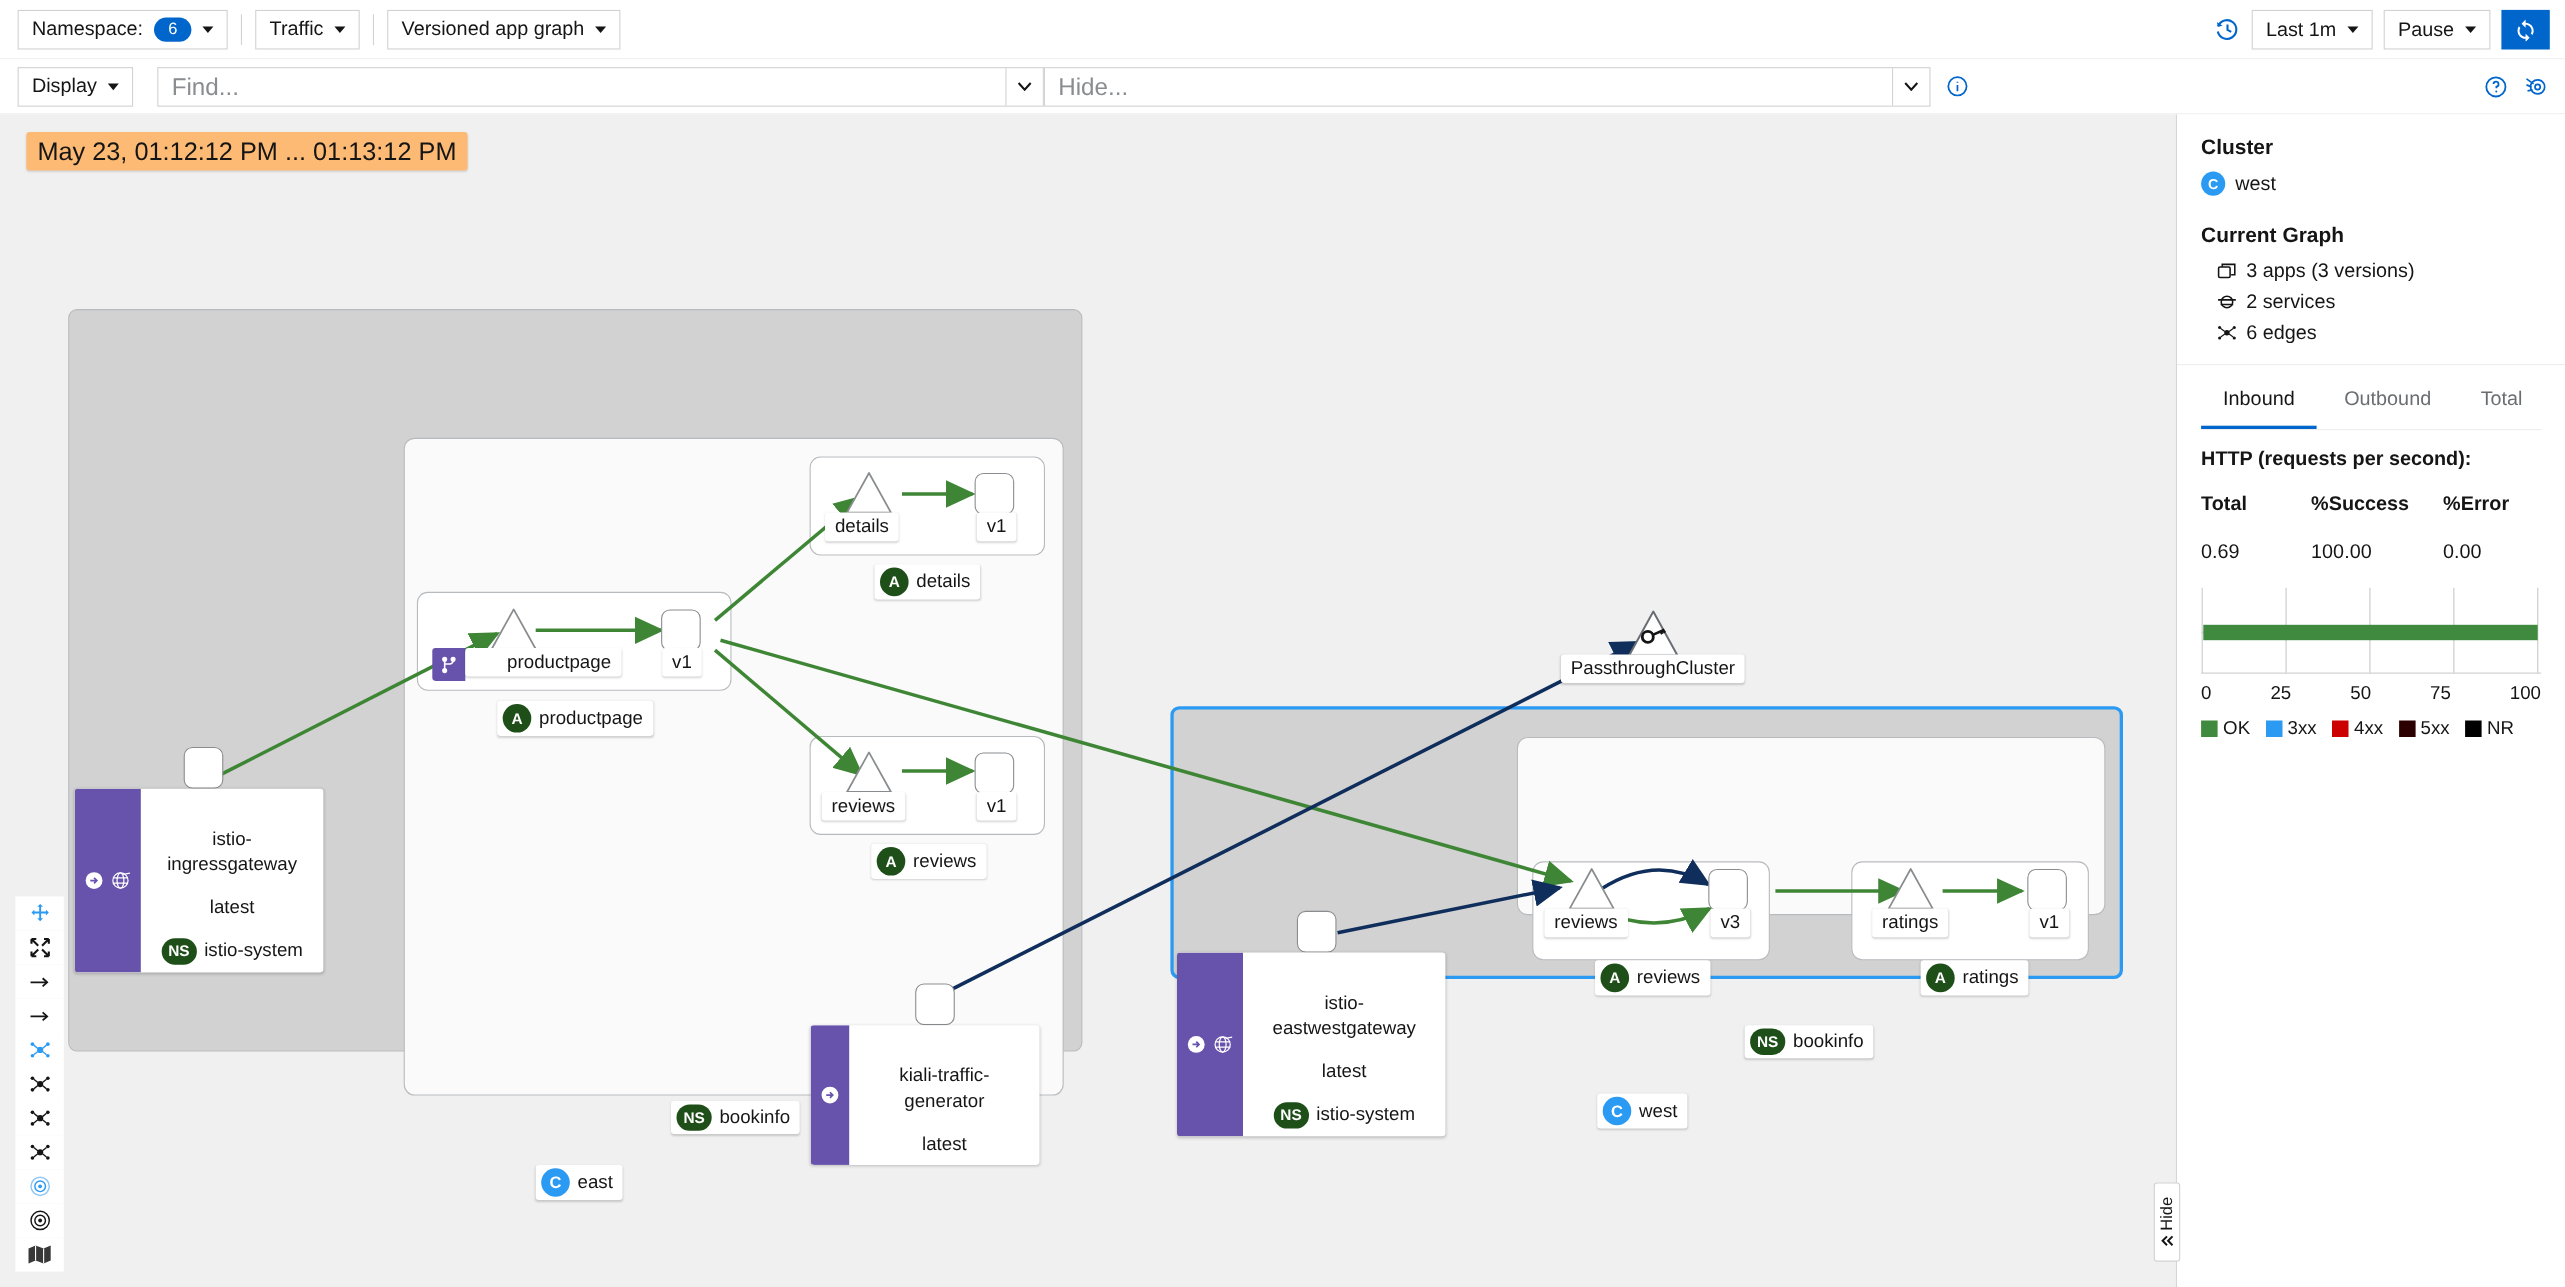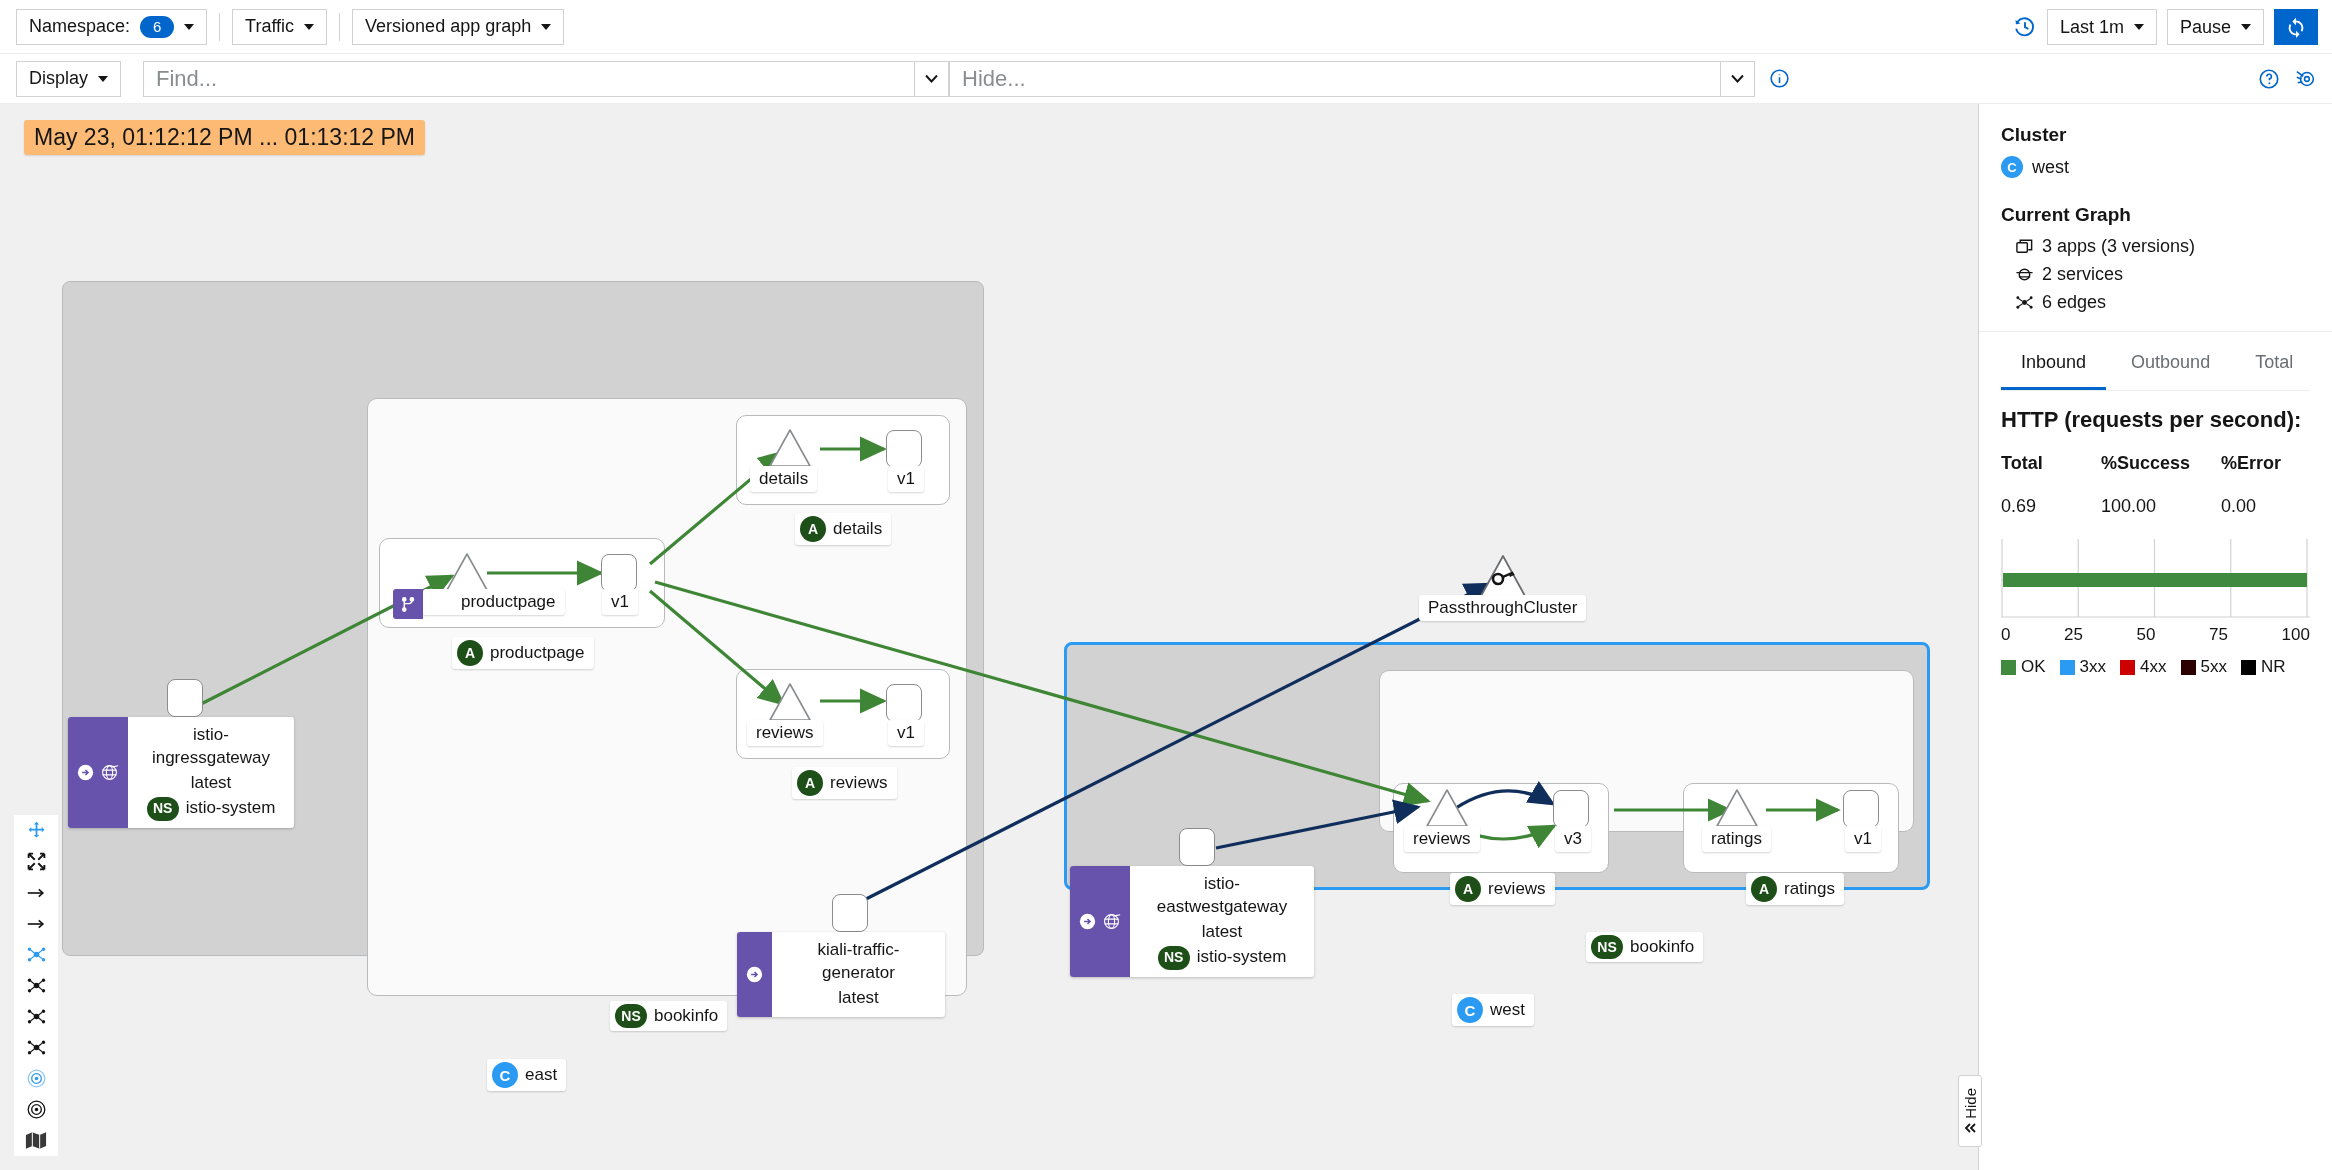--- a/index.html
+++ b/index.html
@@ -139,22 +139,23 @@
     position: absolute; background: #fff; border-radius: 3px;
     box-shadow: 0 1px 3px rgba(0,0,0,.22);
     display: flex; align-items: stretch; overflow: hidden;
   }
   .gw-icons {
     background: #6753ac; display: flex; align-items: center;
     justify-content: center; gap: 6px; padding: 0 9px; color: #fff;
   }
   .gw-text {
     padding: 7px 14px; font-size: 17px; color: #151515; text-align: center;
-    display: flex; flex-direction: column; align-items: center; gap: 2px;
+    display: flex; flex-direction: column; align-items: center; gap: 16px;
     line-height: 1.35;
+    margin-top: 28px;
   }
   .gw-ns { display: inline-flex; align-items: center; gap: 7px; }
 
   .vs-badge {
     position: absolute; width: 30px; height: 30px; background: #6753ac;
     border-radius: 3px 0 0 3px; display: flex; align-items: center;
     justify-content: center; color: #fff;
   }
 
   
@@ -167,21 +168,21 @@
             color: #151515; margin-bottom: 7px; }
   .sp-row.indent { padding-left: 14px; color: #151515; gap: 8px; text-align: center; }
   .sp-divider { height: 1px; background: #ededed; margin: 18px -22px 0 -22px; }
   .tabs { display: flex; gap: 5px; margin-top: 6px; }
   .tab {
     padding: 14px 20px; font-size: 18px; color: #6a6e73; cursor: pointer;
     border-bottom: 3px solid transparent;
   }
   .tab.active { color: #151515; border-bottom: 3px solid #0066cc; }
   .tabs-underline { height: 1px; background: #ededed; margin-bottom: 16px; }
-  .metric-title { font-size: 22px; font-weight: bold; color: #151515; margin-bottom: 20px; }
+  .metric-title { font-size: 18px; font-weight: bold; color: #151515; margin-bottom: 20px; }
   .metric-head { display: flex; font-size: 18px; font-weight: bold; color: #151515; }
   .metric-vals { display: flex; font-size: 18px; color: #151515; margin-top: 22px; }
   .mc1 { width: 100px; } .mc2 { width: 120px; }
 
   .spark { position: relative; margin-top: 22px; height: 82px; }
   .spark-grid { position: absolute; left: 0; top: 0; width: 100%; height: 100%; }
   .axis-labels { display: flex; justify-content: space-between;
                  font-size: 17px; color: #151515; margin-top: 4px; }
   .legend { display: flex; align-items: center; gap: 6px; margin-top: 12px;
             font-size: 17px; color: #151515; }

